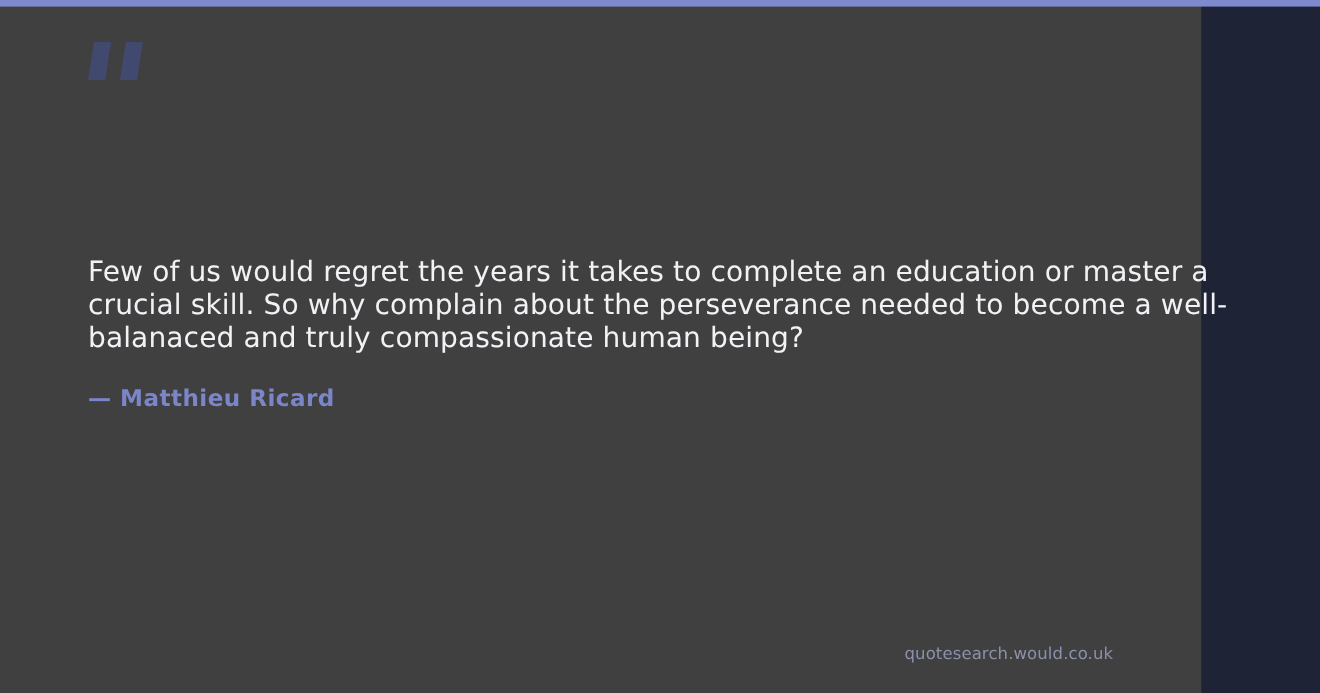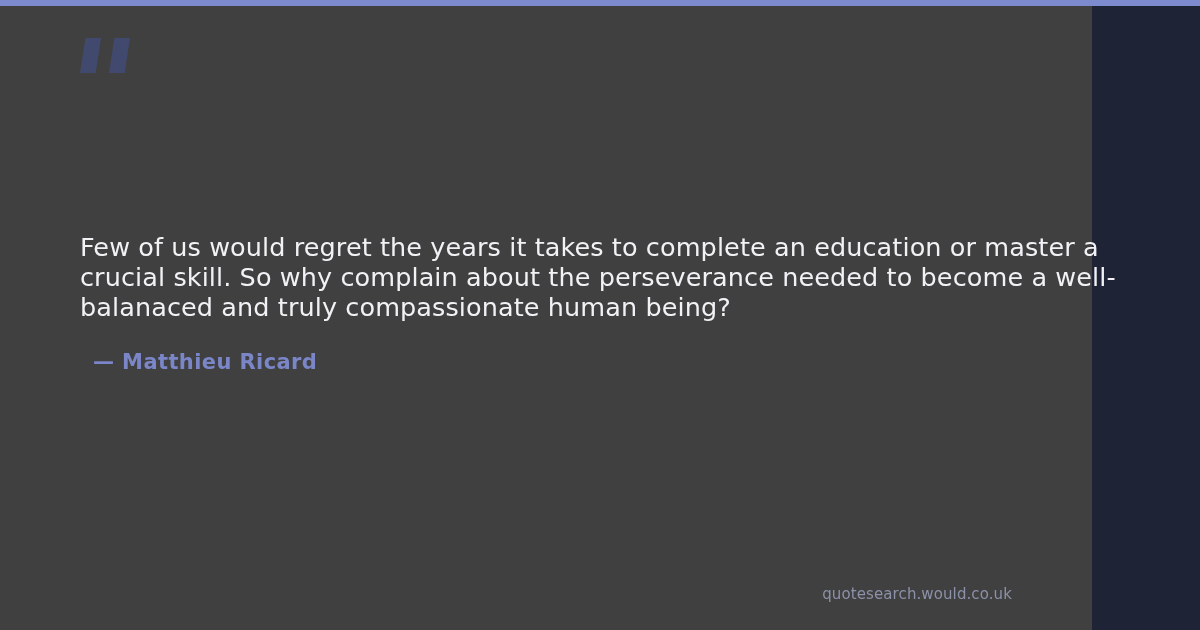--- a/index.html
+++ b/index.html
@@ -66,21 +66,21 @@
     font-size: 25.5px;
     line-height: 30px;
     font-weight: 400;
     letter-spacing: 0.1px;
     white-space: pre-wrap;
   }
 
   .attribution {
     margin: 0;
     position: absolute;
-    left: 93px;
+    left: 80px;
     top: 348px;
     color: #7b86c8;
     font-size: 21px;
     line-height: 28px;
     font-weight: 700;
     letter-spacing: 0.4px;
     white-space: pre;
   }
 
   .watermark {

